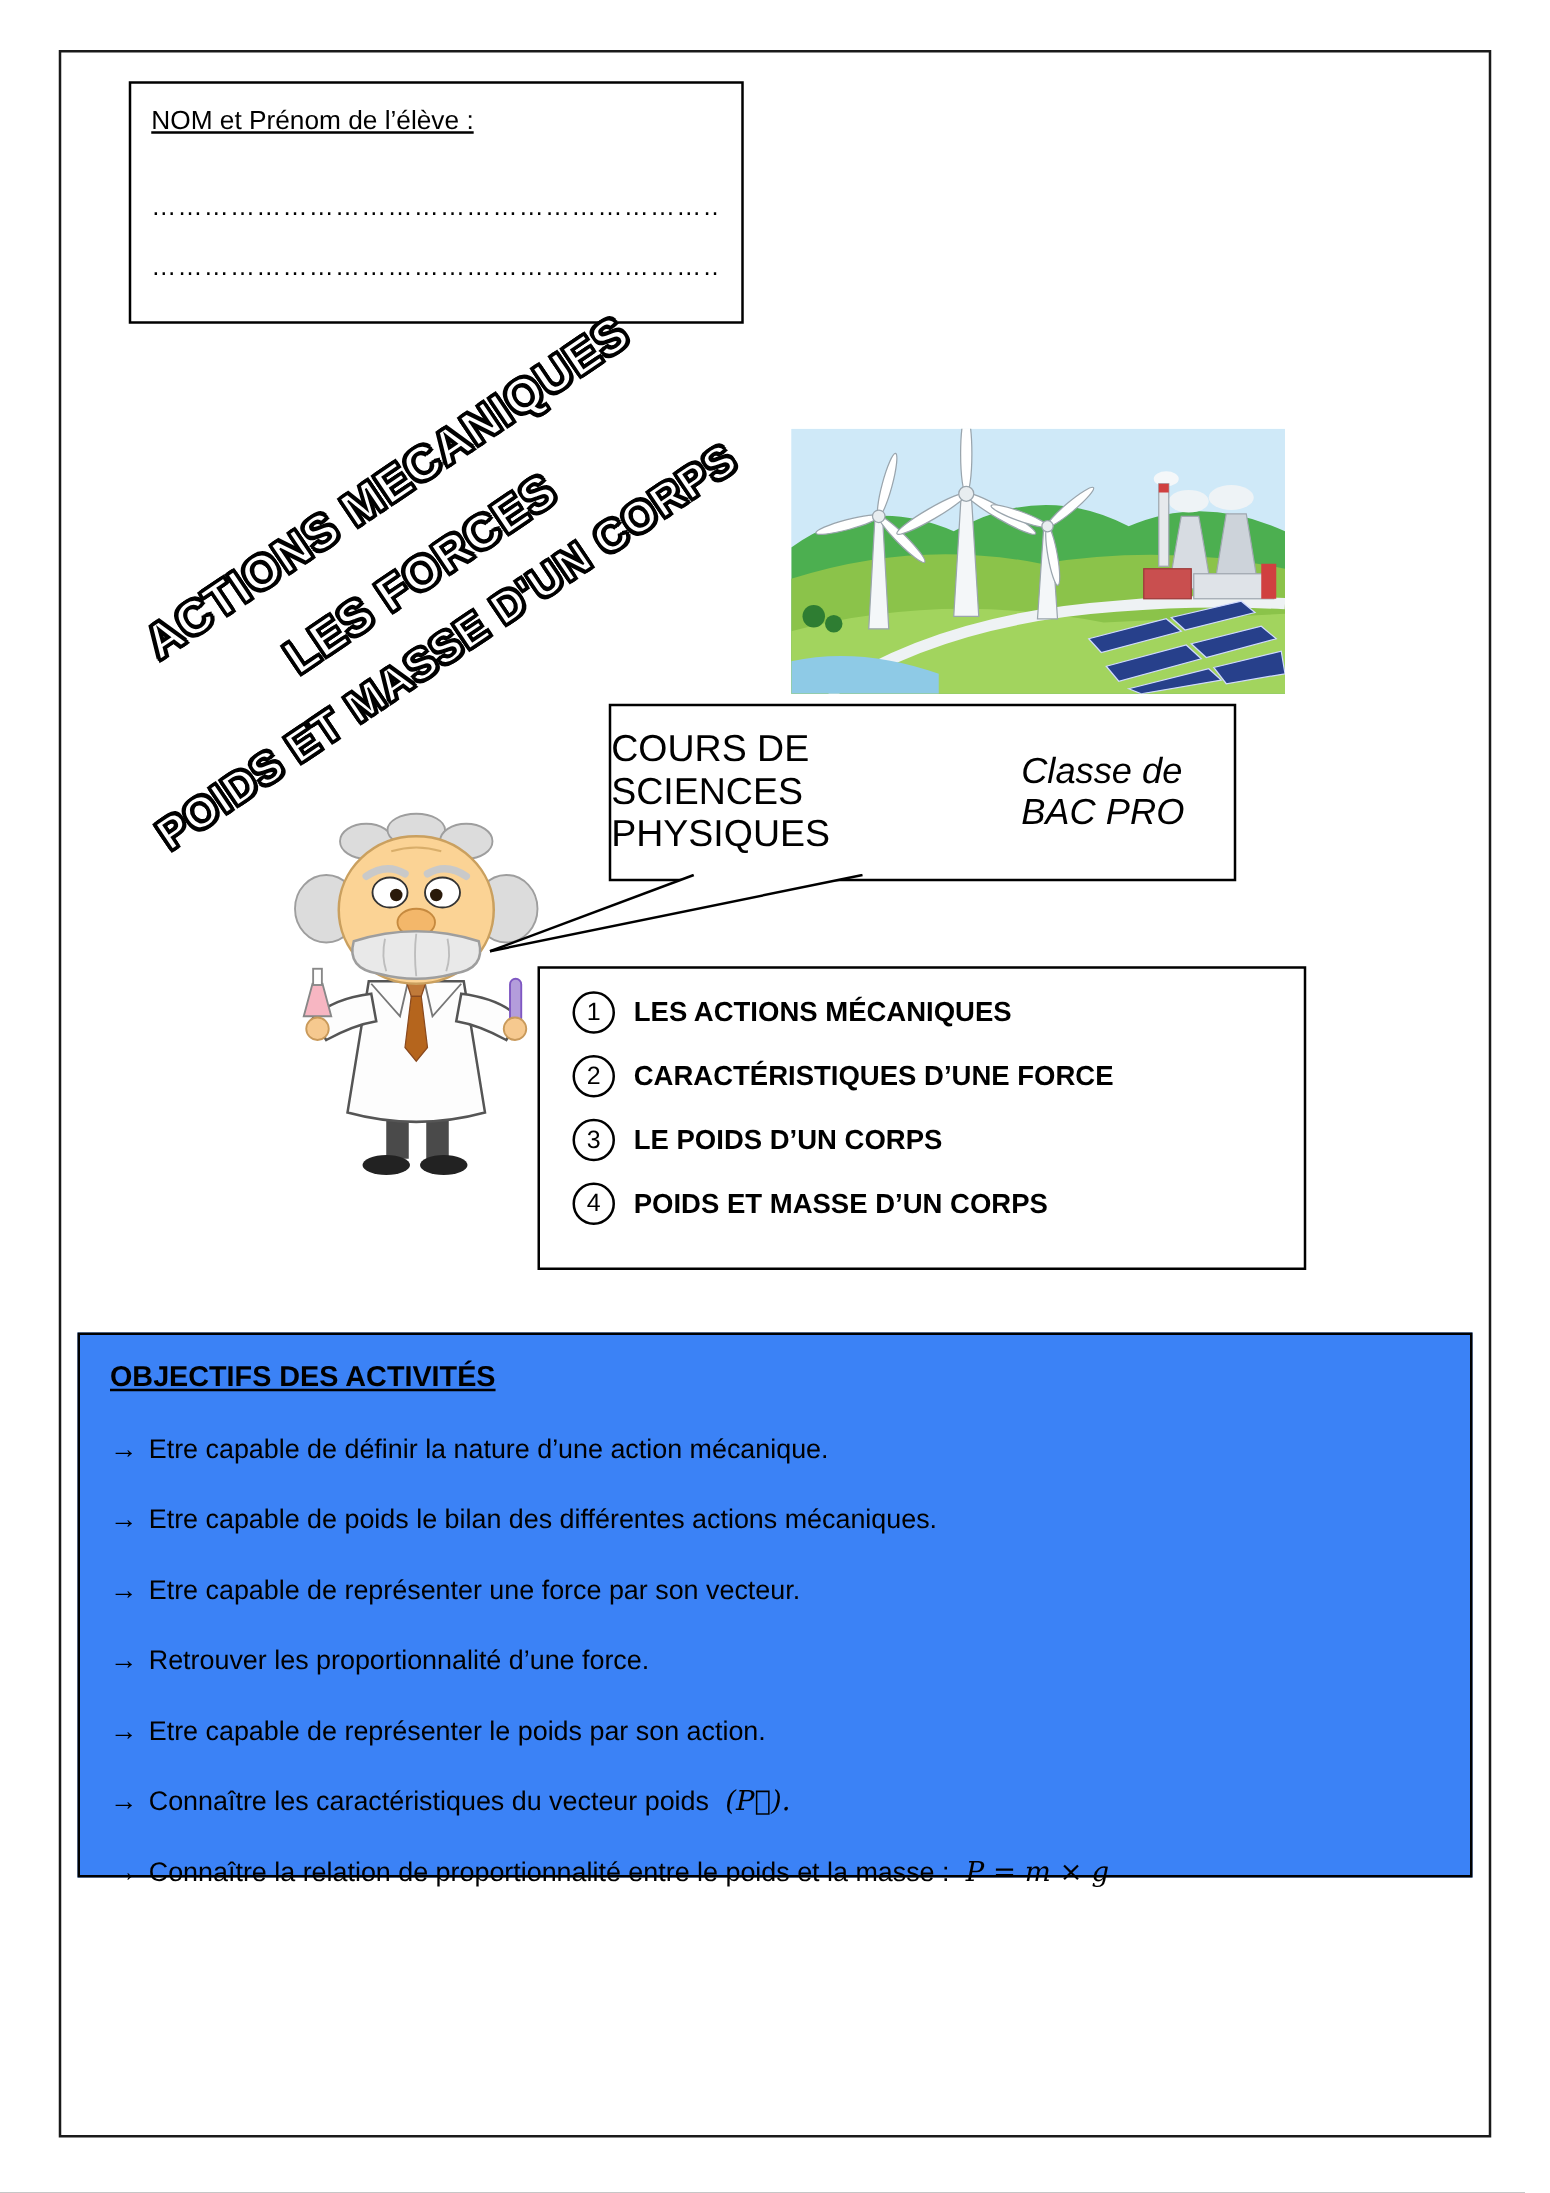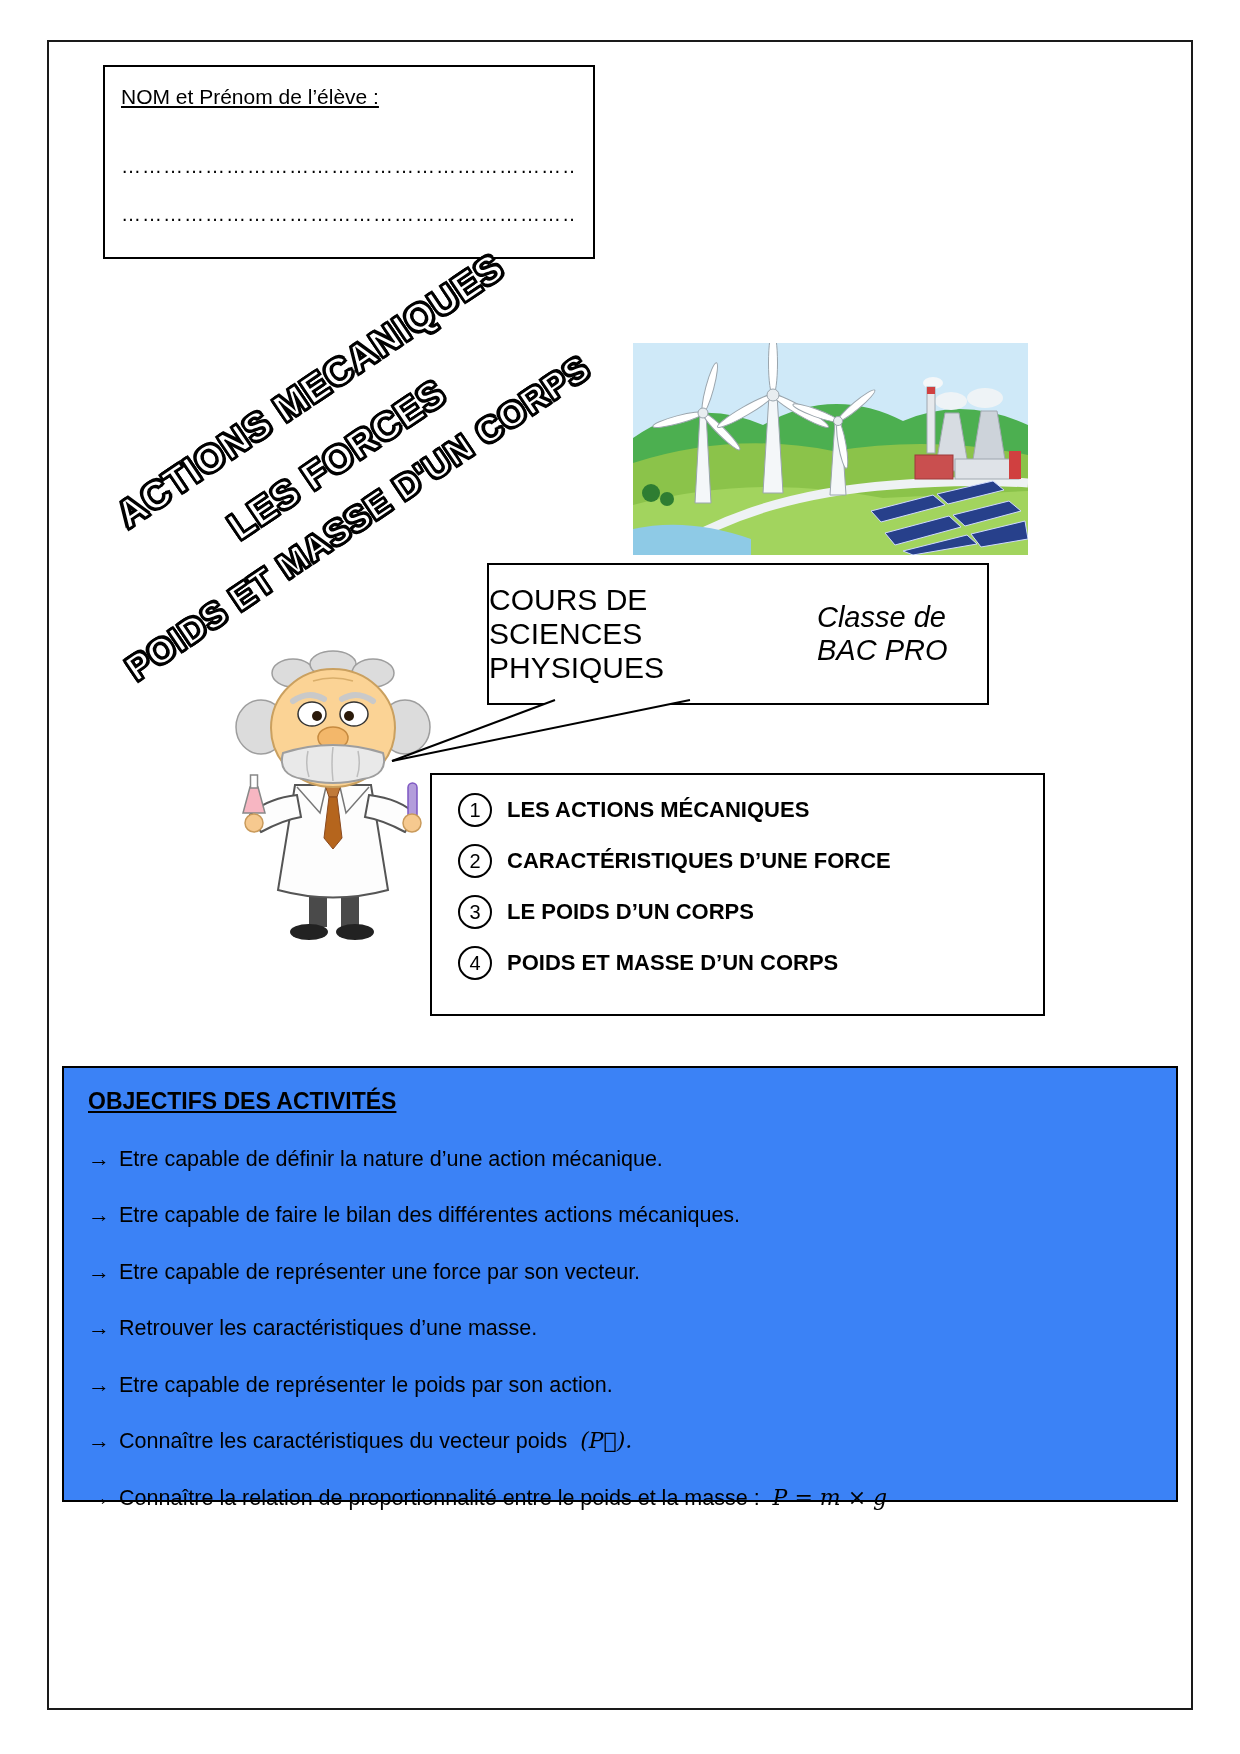--- a/index.html
+++ b/index.html
@@ -219,29 +219,29 @@
 
   <div class="obj-box">
     <div class="obj-title">OBJECTIFS DES ACTIVITÉS</div>
 
     <div class="obj-line">
       <span class="arrow">→</span>
       <span>Etre capable de définir la nature d’une action mécanique.</span>
     </div>
     <div class="obj-line">
       <span class="arrow">→</span>
-      <span>Etre capable de faire le bilan des différentes actions mécaniques.</span>
+      <span>Etre capable de poids le bilan des différentes actions mécaniques.</span>
     </div>
     <div class="obj-line">
       <span class="arrow">→</span>
       <span>Etre capable de représenter une force par son vecteur.</span>
     </div>
     <div class="obj-line">
       <span class="arrow">→</span>
-      <span>Retrouver les caractéristiques d’une masse.</span>
+      <span>Retrouver les proportionnalité d’une force.</span>
     </div>
     <div class="obj-line">
       <span class="arrow">→</span>
       <span>Etre capable de représenter le poids par son action.</span>
     </div>
     <div class="obj-line">
       <span class="arrow">→</span>
       <span>Connaître les caractéristiques du vecteur poids</span>
       <span class="obj-math">(P⃗).</span>
     </div>

